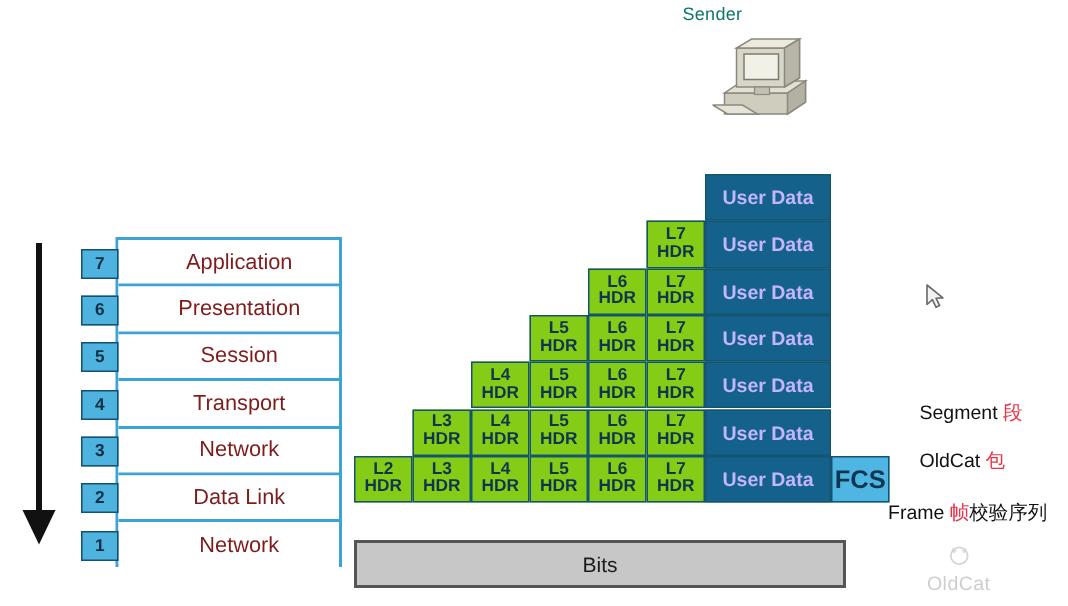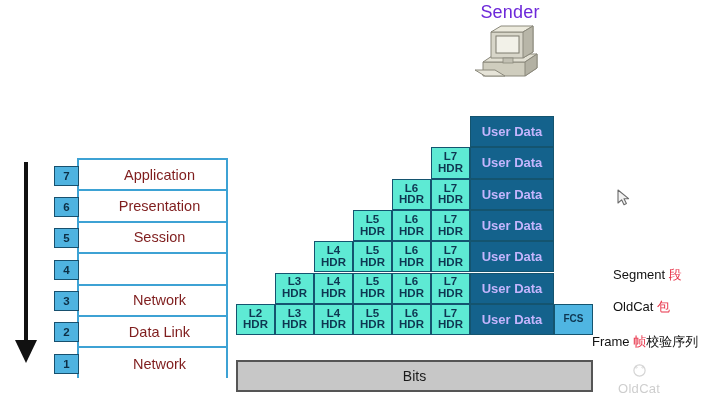--- a/index.html
+++ b/index.html
@@ -24,23 +24,22 @@
     left: 455px;
     top: 2px;
     width: 110px;
     height: 80px;
   }
   #sender-label {
     position: absolute;
     left: 0;
     top: 0;
     width: 110px;
-    text-align: center;
-    font-size: 18px;
-    color: #6d28d9;
+    font-size: 12px;
+    color: #0f766e;
     letter-spacing: .2px;
   }
   #sender-icon {
     position: absolute;
     left: 20px;
     top: 22px;
     width: 70px;
     height: 56px;
   }
 
@@ -116,44 +115,44 @@
     border: 1.5px solid #14546f;
     display: flex;
     align-items: center;
     justify-content: center;
     font-size: 12px;
     font-weight: bold;
     line-height: 1.02;
   }
   .cell-hdr {
     width: 39px;
-    background: #5eead4;
+    background: #84cc16;
     color: #0e3651;
     flex-direction: column;
     font-size: 11.5px;
   }
   .cell-data {
     width: 84px;
     background: #14628c;
     color: #c4b5fd;
     font-size: 13px;
   }
   .cell-fcs {
     width: 39px;
     background: #4fb5e2;
     color: #0e3651;
-    font-size: 10px;
+    font-size: 17px;
   }
 
   
   #bits-bar {
     position: absolute;
     left: 236px;
     top: 360px;
-    width: 357px;
+    width: 328px;
     height: 32px;
     background: #c7c7c7;
     border: 2px solid #555555;
     box-sizing: border-box;
     display: flex;
     align-items: center;
     justify-content: center;
     font-size: 14px;
     color: #1a1a1a;
   }
@@ -234,20 +233,21 @@
     <div class="osi-row">
       <div class="osi-badge">6</div>
       <div class="osi-name">Presentation</div>
     </div>
     <div class="osi-row">
       <div class="osi-badge">5</div>
       <div class="osi-name">Session</div>
     </div>
     <div class="osi-row">
       <div class="osi-badge">4</div>
+      <div class="osi-name">Transport</div>
     </div>
     <div class="osi-row">
       <div class="osi-badge">3</div>
       <div class="osi-name">Network</div>
     </div>
     <div class="osi-row">
       <div class="osi-badge">2</div>
       <div class="osi-name">Data Link</div>
     </div>
     <div class="osi-row">

